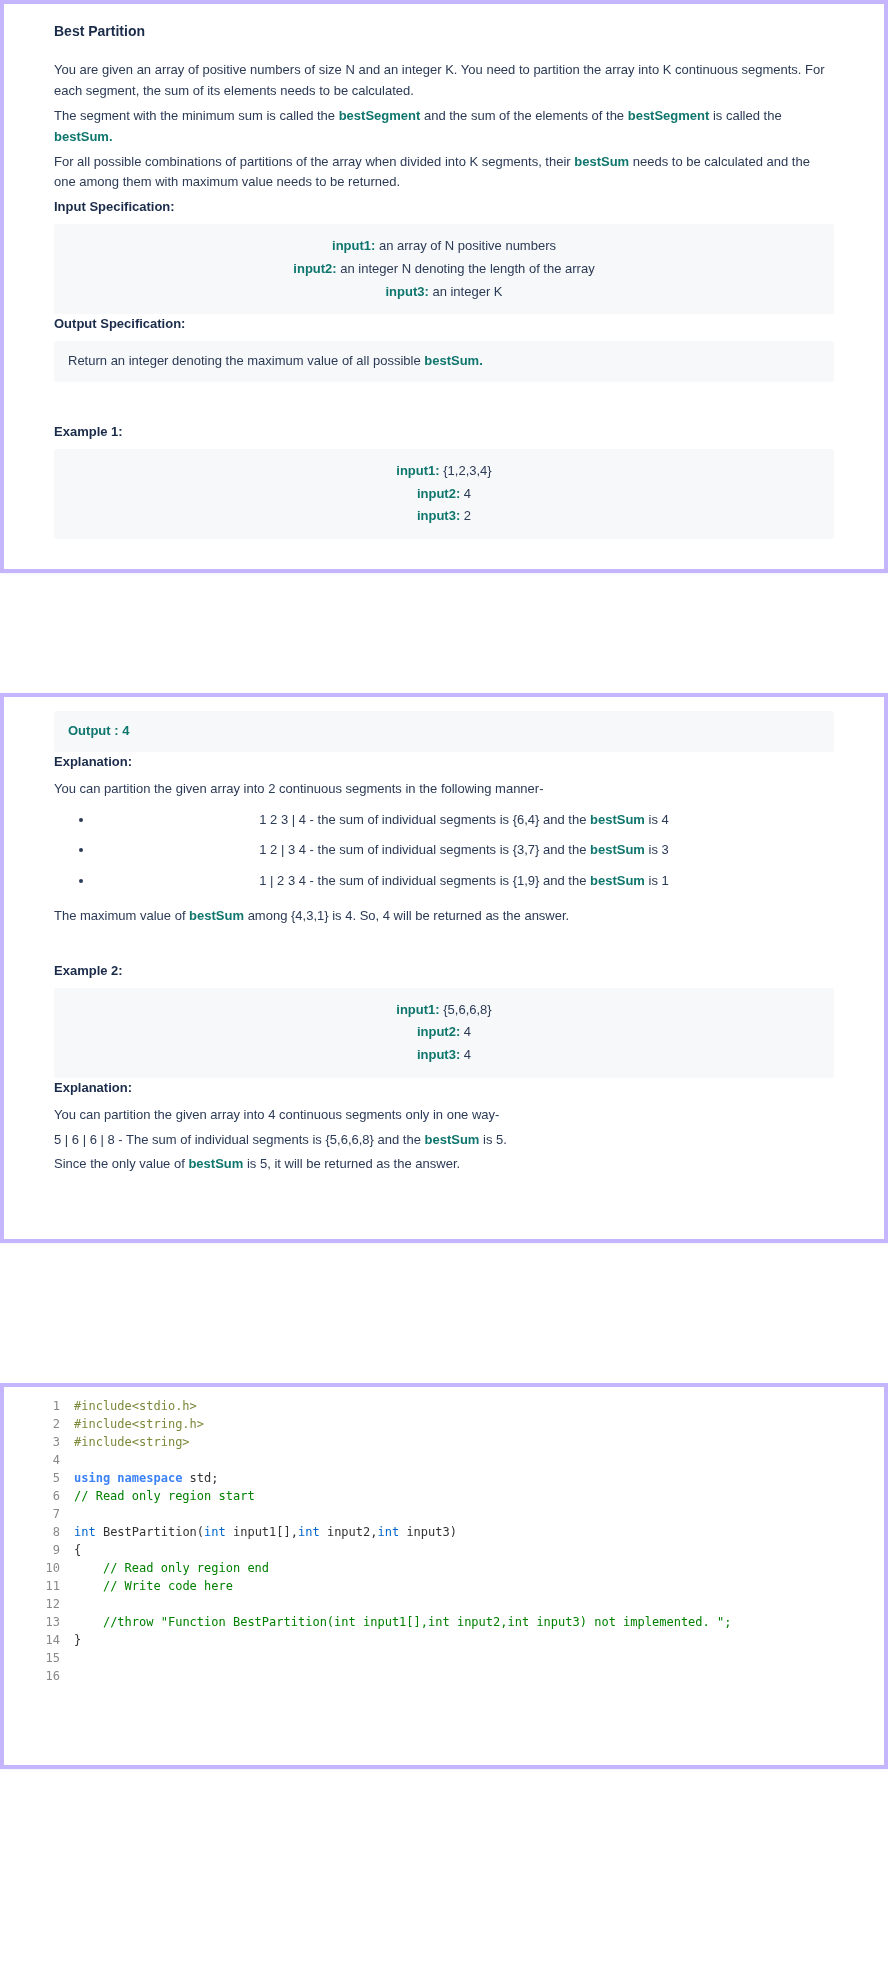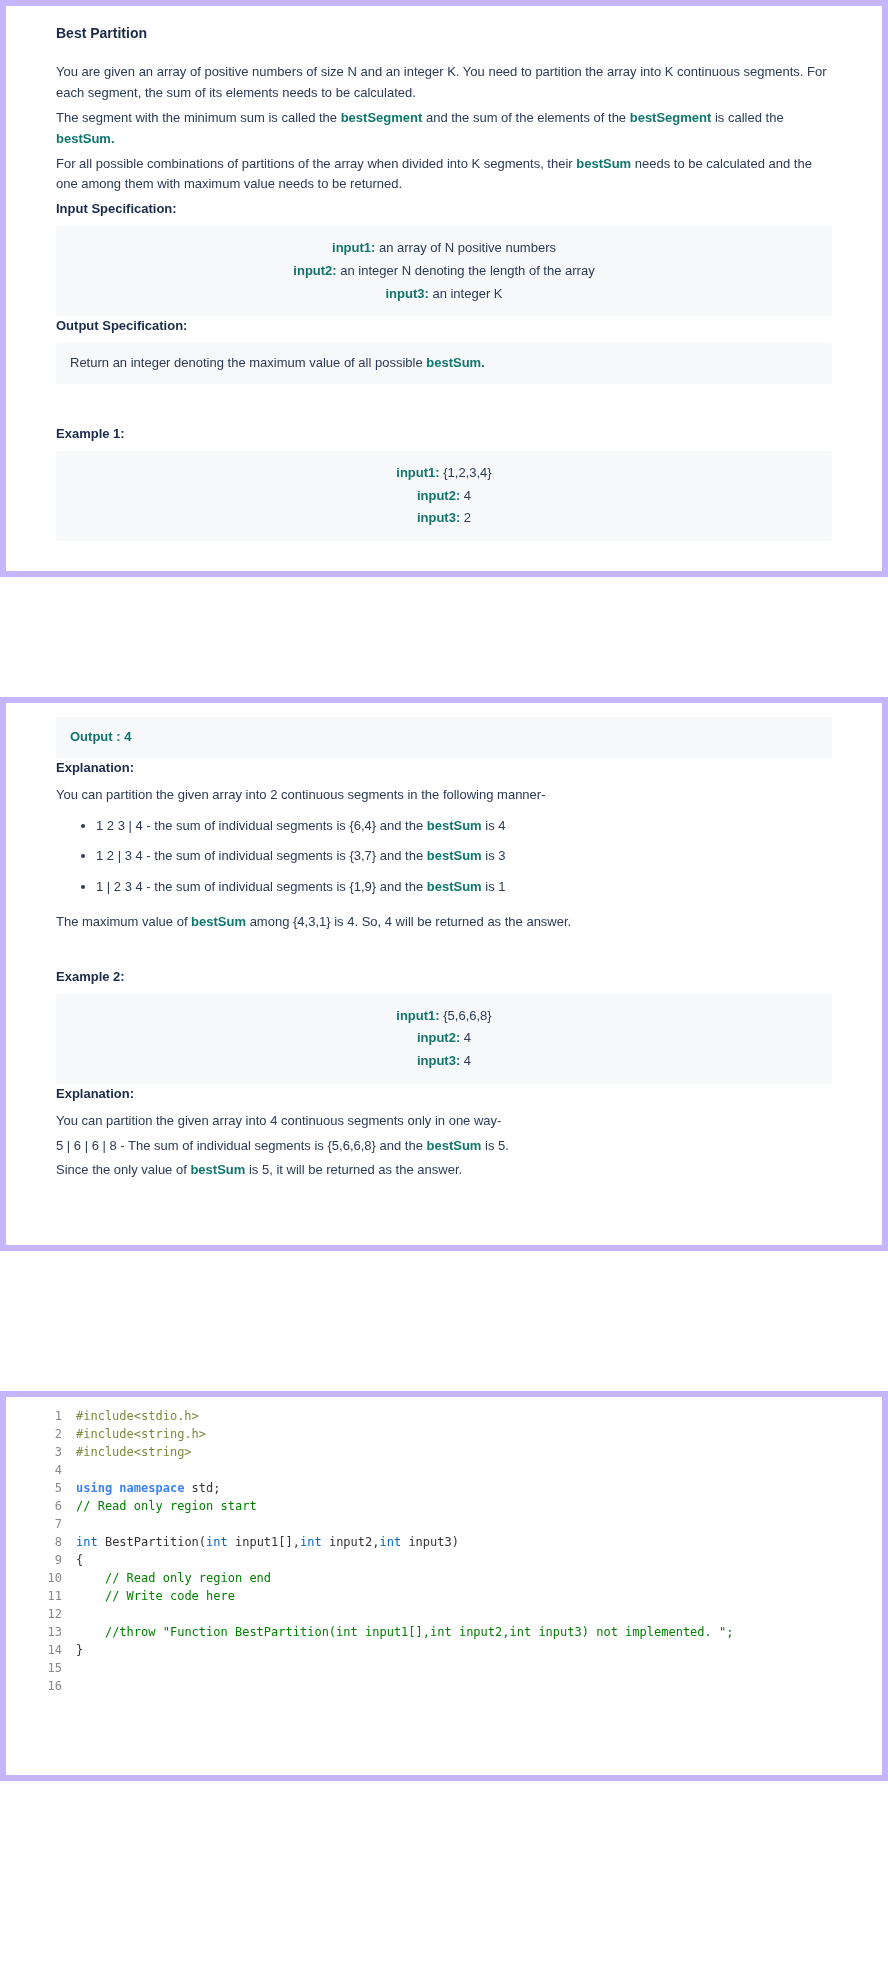--- a/index.html
+++ b/index.html
@@ -4,21 +4,21 @@
 <style>
   * { box-sizing: border-box; margin: 0; padding: 0; }
   body {
     font-family: -apple-system, BlinkMacSystemFont, "Segoe UI", Arial, sans-serif;
     background: #fff;
     color: #2b3a55;
     font-size: 13px;
     line-height: 1.6;
   }
   .section {
-    border: 6px solid #c4b5fd;
+    border: 4px solid #c4b5fd;
     box-shadow: 0 1px 3px rgba(0,0,0,0.05);
     margin-bottom: 20px;
     background: #fff;
   }
   .section1 { padding: 10px 50px 30px 50px; }
   .section2 { padding: 10px 50px 60px 50px; margin-top: 120px; }
   .section3 { padding: 10px 20px 80px 40px; margin-top: 140px; }
   .title {
     font-weight: 700;
     color: #1a2b4a;
@@ -33,21 +33,21 @@
     margin-bottom: 6px;
   }
   .box {
     background: #f7f8fa;
     padding: 10px 14px;
     margin-top: 4px;
     color: #2b3a55;
     border-radius: 2px;
   }
   .box .line { margin: 2px 0; text-align: center; }
-  ul { list-style: disc; padding-left: 40px; }
+  ul { list-style: disc; padding-left: 40px; text-align: center; }
   li { margin: 10px 0; color: #2b3a55; }
   .code-area { font-family: Consolas, Menlo, monospace; font-size: 12px; }
   .code-row { display: flex; line-height: 1.5; }
   .lineno {
     width: 30px;
     text-align: right;
     color: #888;
     padding-right: 14px;
     user-select: none;
     flex-shrink: 0;

